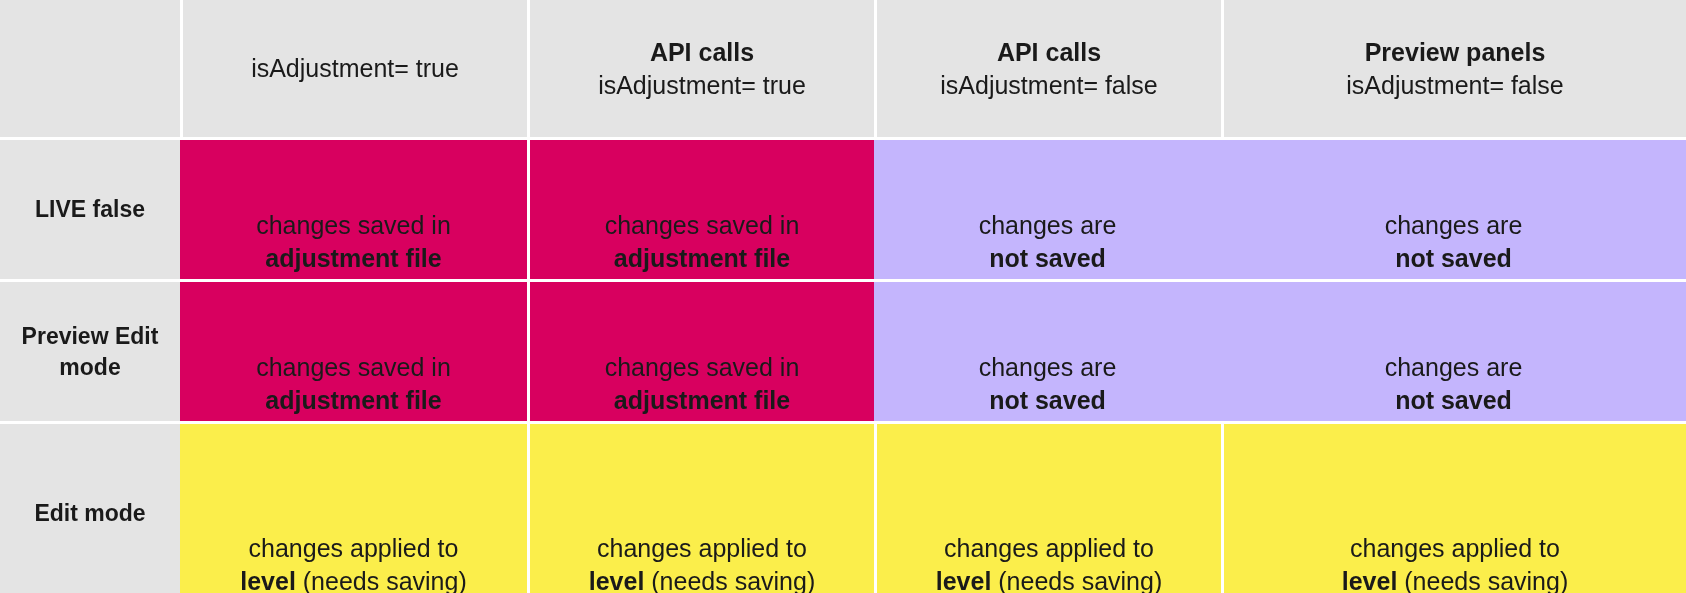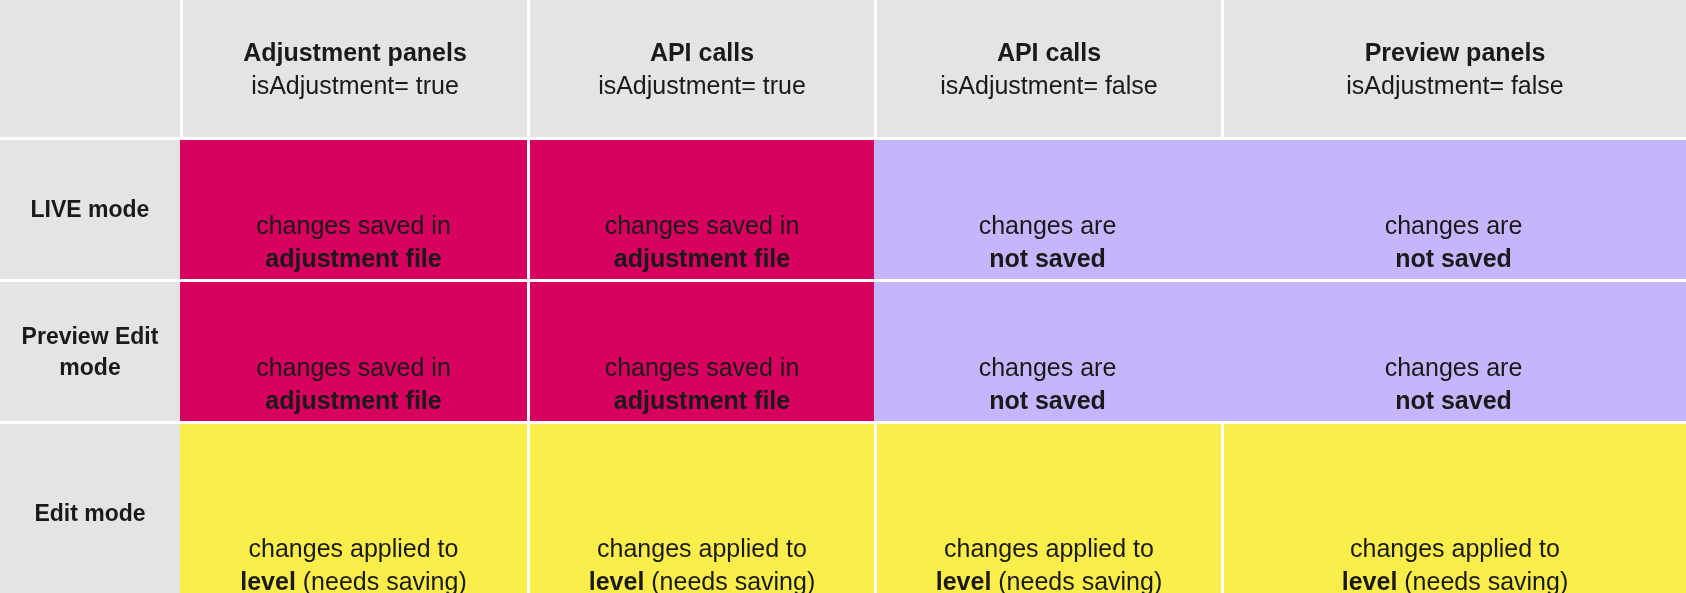--- a/index.html
+++ b/index.html
@@ -88,36 +88,35 @@
 
   
   .sep-left { border-left: 3px solid #ffffff; }
 </style>
 </head>
 <body>
 
 <div class="matrix" id="matrix">
     <div class="cell corner"></div>
     <div class="cell colhead">
-      <span class="line1">Adjustment panels</span>
       <span class="line2">isAdjustment= true</span>
     </div>
     <div class="cell colhead">
       <span class="line1">API calls</span>
       <span class="line2">isAdjustment= true</span>
     </div>
     <div class="cell colhead">
       <span class="line1">API calls</span>
       <span class="line2">isAdjustment= false</span>
     </div>
     <div class="cell colhead">
       <span class="line1">Preview panels</span>
       <span class="line2">isAdjustment= false</span>
     </div>
-    <div class="cell rowhead">LIVE mode</div>
+    <div class="cell rowhead">LIVE false</div>
     <div class="cell data bg-pink">
       <span class="ln">changes saved in</span>
       <span class="ln"><b>adjustment file</b><span></span></span>
     </div>
     <div class="cell data bg-pink sep-left">
       <span class="ln">changes saved in</span>
       <span class="ln"><b>adjustment file</b><span></span></span>
     </div>
     <div class="cell data bg-cyan">
       <span class="ln">changes are</span>

